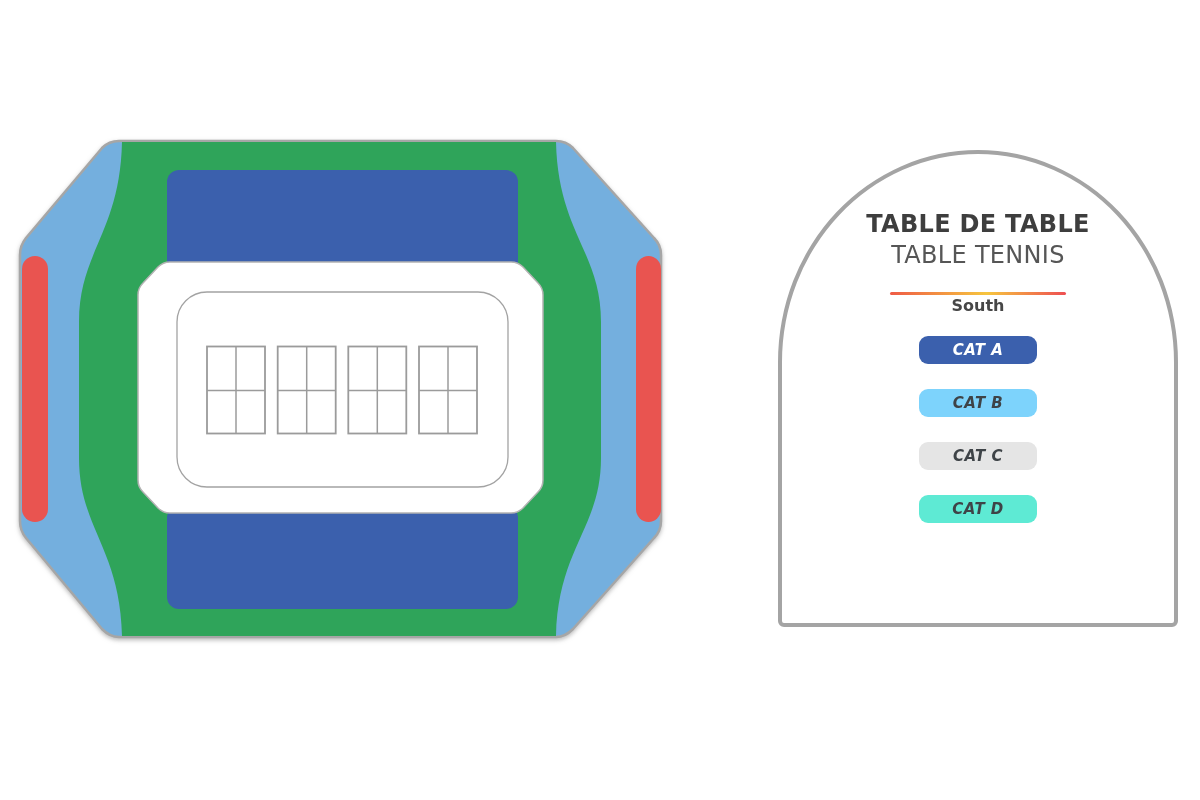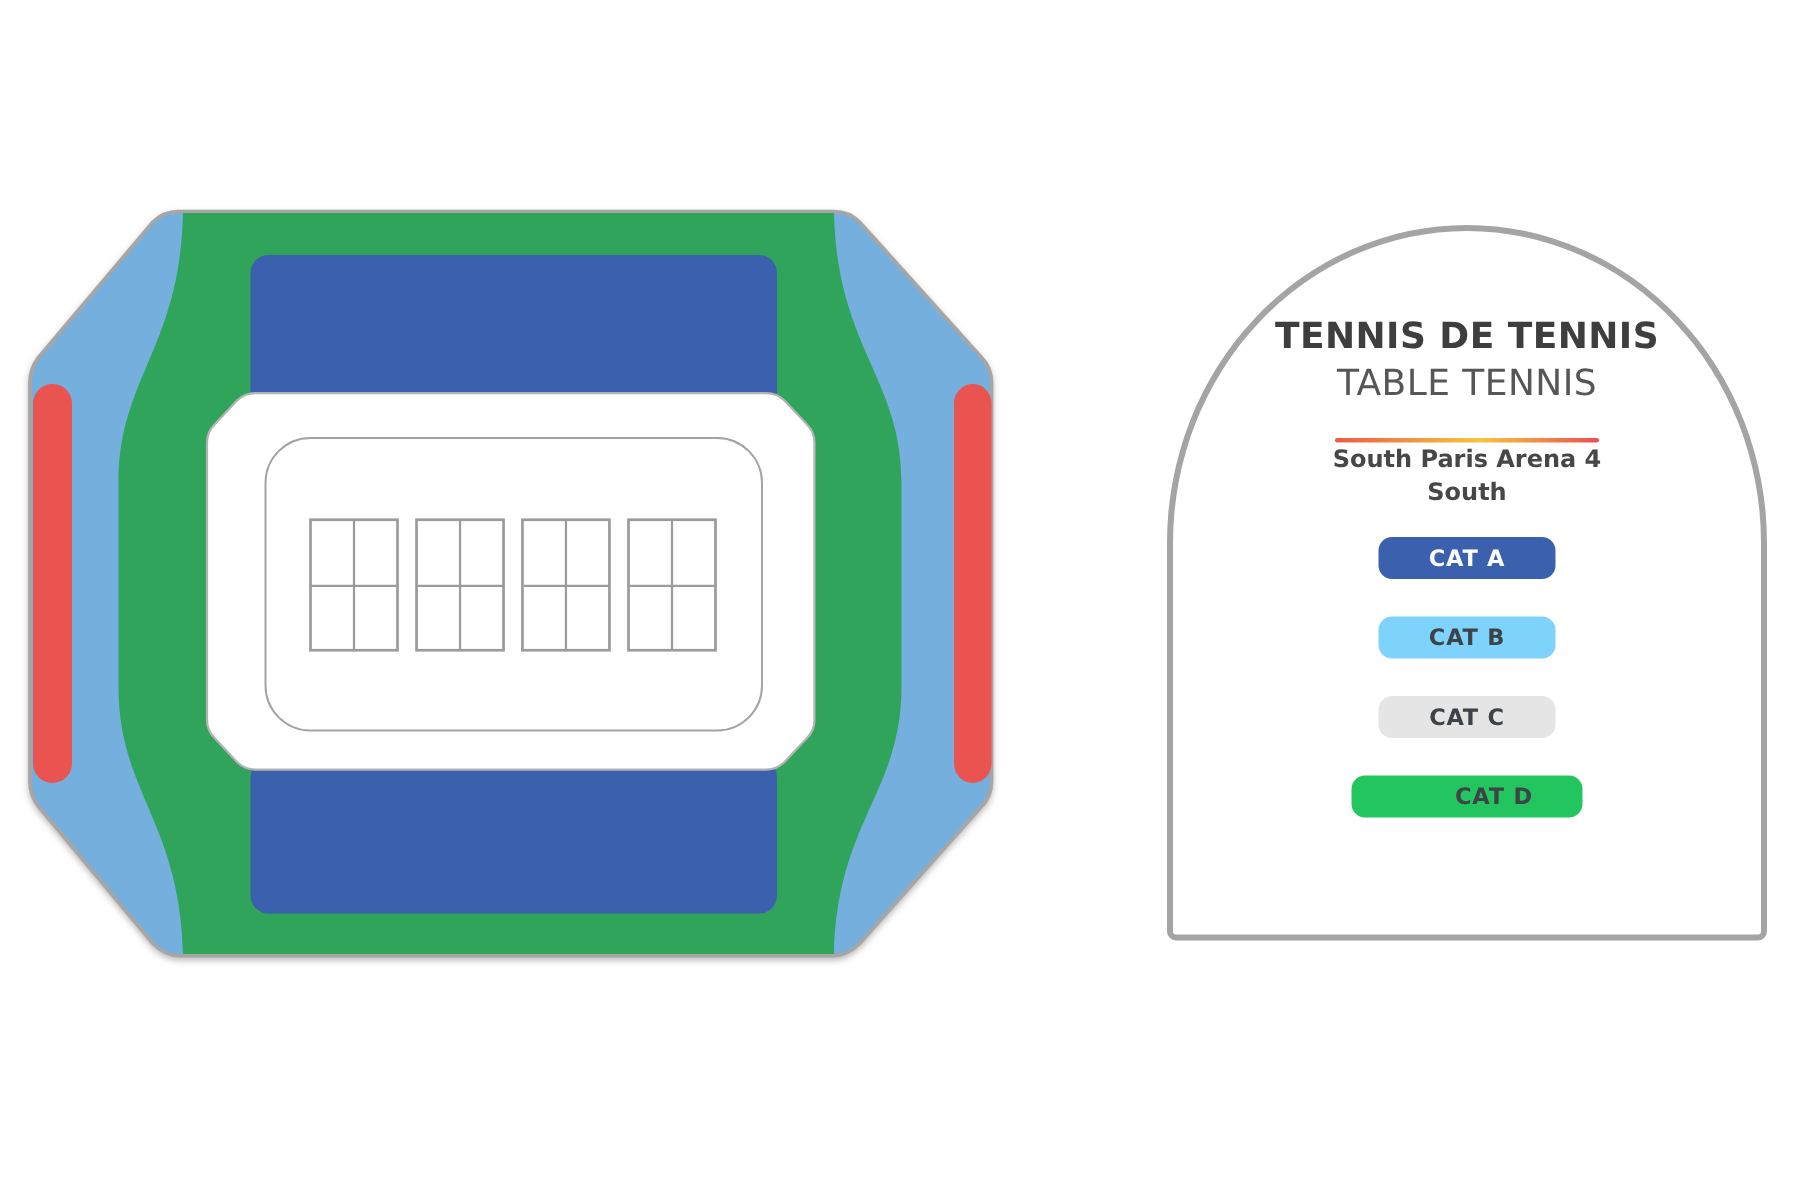--- a/index.html
+++ b/index.html
@@ -20,21 +20,21 @@
   }
   .title1{margin:56px 0 0 0;font-size:24px;font-weight:800;letter-spacing:0.3px;color:#3e3e3e;line-height:29px;}
   .title2{margin:2px 0 0 0;font-size:24px;font-weight:400;letter-spacing:0.3px;color:#565656;line-height:29px;}
   .divider{width:176px;height:3px;margin:22px auto 0 auto;border-radius:2px;background:#f0c43e;}
   .venue{margin:15px 0 0 0;font-size:16px;font-weight:bold;color:#474747;line-height:22px;}
   .venue.first{margin-top:15px;}
   .venue.rest{margin-top:0;}
   .badges{margin-top:19px;}
   .badge{
     width:118px;height:28px;margin:0 auto 25px auto;border-radius:9px;
-    line-height:28px;font-size:15px;font-weight:bold;letter-spacing:0.5px;
+    line-height:28px;font-size:15px;font-weight:bold;letter-spacing:0.5px;font-style:italic;
   }
 </style>
 </head>
 <body>
 
 <div class="stage">
 
   <svg class="map-svg" width="1200" height="800" viewBox="0 0 1200 800">
 
     <path class="bowl-shadow" stroke="#a6a6a6" stroke-width="2.5" d="M 119,141 L 556,141
@@ -84,28 +84,27 @@
         <rect x="348.3" y="346.5" width="58" height="87" fill="#ffffff" stroke="#9b9b9b" stroke-width="1.8"></rect>
         <line x1="377.3" y1="346.5" x2="377.3" y2="433.5" stroke="#9b9b9b" stroke-width="1.5"></line>
         <line x1="348.3" y1="390.5" x2="406.3" y2="390.5" stroke="#9b9b9b" stroke-width="1.5"></line>
         <rect x="419" y="346.5" width="58" height="87" fill="#ffffff" stroke="#9b9b9b" stroke-width="1.8"></rect>
         <line x1="448" y1="346.5" x2="448" y2="433.5" stroke="#9b9b9b" stroke-width="1.5"></line>
         <line x1="419" y1="390.5" x2="477" y2="390.5" stroke="#9b9b9b" stroke-width="1.5"></line>
       </g>
   </svg>
 
   <div class="card">
-    <p class="title1">TENNIS DE TENNIS</p>
+    <p class="title1">TABLE DE TABLE</p>
     <p class="title2">TABLE TENNIS</p>
 
     <div class="divider" style="background: linear-gradient(90deg, rgb(239, 91, 70), rgb(246, 197, 62) 55%, rgb(238, 78, 82));"></div>
 
-    <p class="venue rest">South Paris Arena 4</p>
     <p class="venue rest">South</p>
 
     <div class="badges">
       <div class="badge" style="background: rgb(59, 96, 173); color: rgb(255, 255, 255);">CAT A</div>
       <div class="badge" style="background: #7dd3fc; color: rgb(62, 67, 71);">CAT B</div>
       <div class="badge" style="background: #e5e5e5; color: rgb(62, 67, 71);">CAT C</div>
-      <div class="badge" style="background: #22c55e; color: rgb(62, 67, 71); padding-left: 36px;">CAT D</div>
+      <div class="badge" style="background: #5eead4; color: rgb(62, 67, 71);">CAT D</div>
     </div>
   </div>
 </div>
 
 </body></html>

